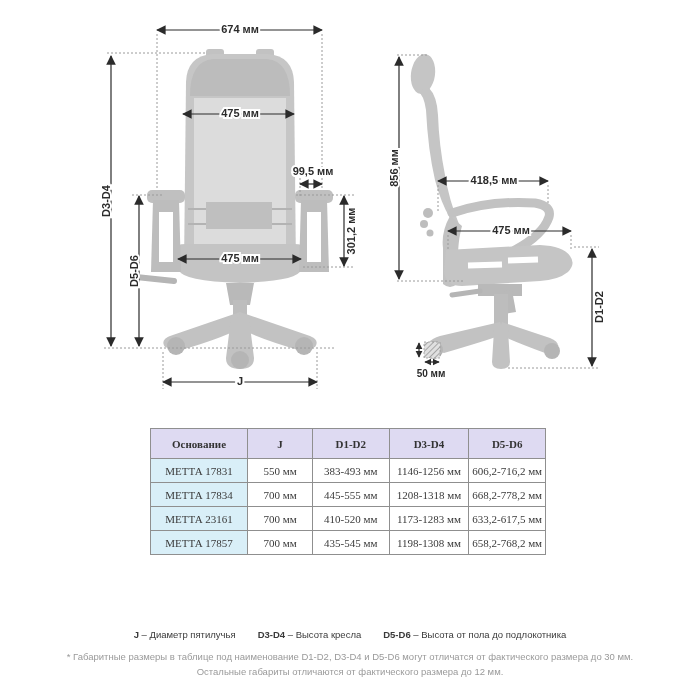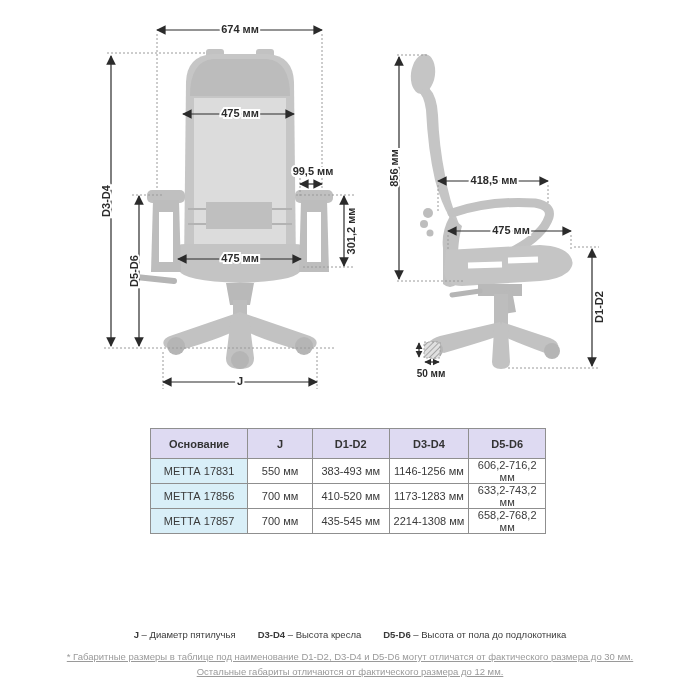--- a/index.html
+++ b/index.html
@@ -17,34 +17,34 @@
   }
   .dim-small { font-size:10px; }
   .dimline { stroke:#2b2b2b; stroke-width:1.2; }
   .dotted { stroke:#9a9a9a; stroke-width:1; stroke-dasharray:2 2; fill:none; }
   .table-wrap { position:absolute; left:150px; top:428px; width:396px; }
   table.spec {
     border-collapse:collapse; width:100%;
     font-size:11px; color:#3a3a3a; table-layout:fixed;
   }
   table.spec th, table.spec td {
-    border:1px solid #8f8f8f; text-align:center; padding:0;
+    border:1px solid #8f8f8f; text-align:center; padding:0;font-family:Liberation Serif, serif;
   }
   table.spec th { background:#dedaf2; height:29px; font-weight:bold; color:#333333; }
   table.spec td { height:23px; background:#ffffff; }
   table.spec td:first-child { background:#d9eff8; }
   .legend {
     position:absolute; left:0; top:629px; width:700px;
     display:flex; justify-content:center; gap:22px;
     font-size:9.5px; color:#3a3a3a; white-space:nowrap;
   }
   .legend b { font-weight:bold; }
   .footnote {
     position:absolute; left:0; top:649px; width:700px;
-    text-align:center; font-size:9.5px; color:#9a9a9a; line-height:15px;text-decoration:underline;
+    text-align:center; font-size:9.5px; color:#9a9a9a; line-height:15px;
   }
 </style>
 </head>
 <body>
 
 
 
 <svg width="700" height="420" viewBox="0 0 700 420">
   <defs>
     <marker id="ma" viewBox="0 0 10 10" refX="9" refY="5" markerWidth="8" markerHeight="8" orient="auto-start-reverse">
@@ -193,31 +193,38 @@
     </thead>
     <tbody>
         <tr>
           <td>МЕТТА 17831</td>
           <td>550 мм</td>
           <td>383-493 мм</td>
           <td>1146-1256 мм</td>
           <td>606,2-716,2 мм</td>
         </tr>
         <tr>
-          <td>МЕТТА 17856</td>
+          <td>МЕТТА 17834</td>
+          <td>700 мм</td>
+          <td>445-555 мм</td>
+          <td>1208-1318 мм</td>
+          <td>668,2-778,2 мм</td>
+        </tr>
+        <tr>
+          <td>МЕТТА 23161</td>
           <td>700 мм</td>
           <td>410-520 мм</td>
           <td>1173-1283 мм</td>
-          <td>633,2-743,2 мм</td>
+          <td>633,2-617,5 мм</td>
         </tr>
         <tr>
           <td>МЕТТА 17857</td>
           <td>700 мм</td>
           <td>435-545 мм</td>
-          <td>2214-1308 мм</td>
+          <td>1198-1308 мм</td>
           <td>658,2-768,2 мм</td>
         </tr>
       </tbody>
   </table>
 </div>
 
 
 <div class="legend">
     <span><b>J</b> – Диаметр пятилучья</span>
     <span><b>D3-D4</b> – Высота кресла</span>

